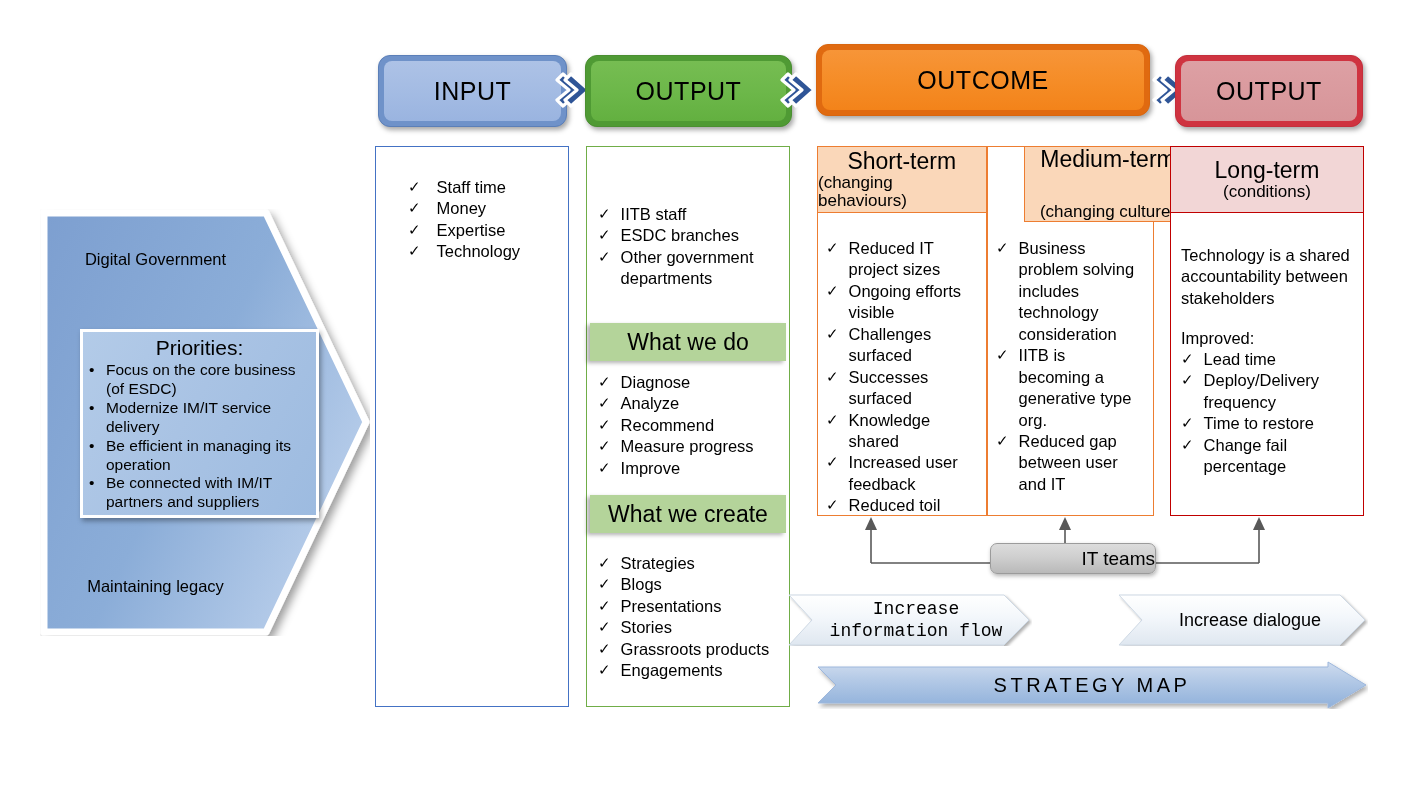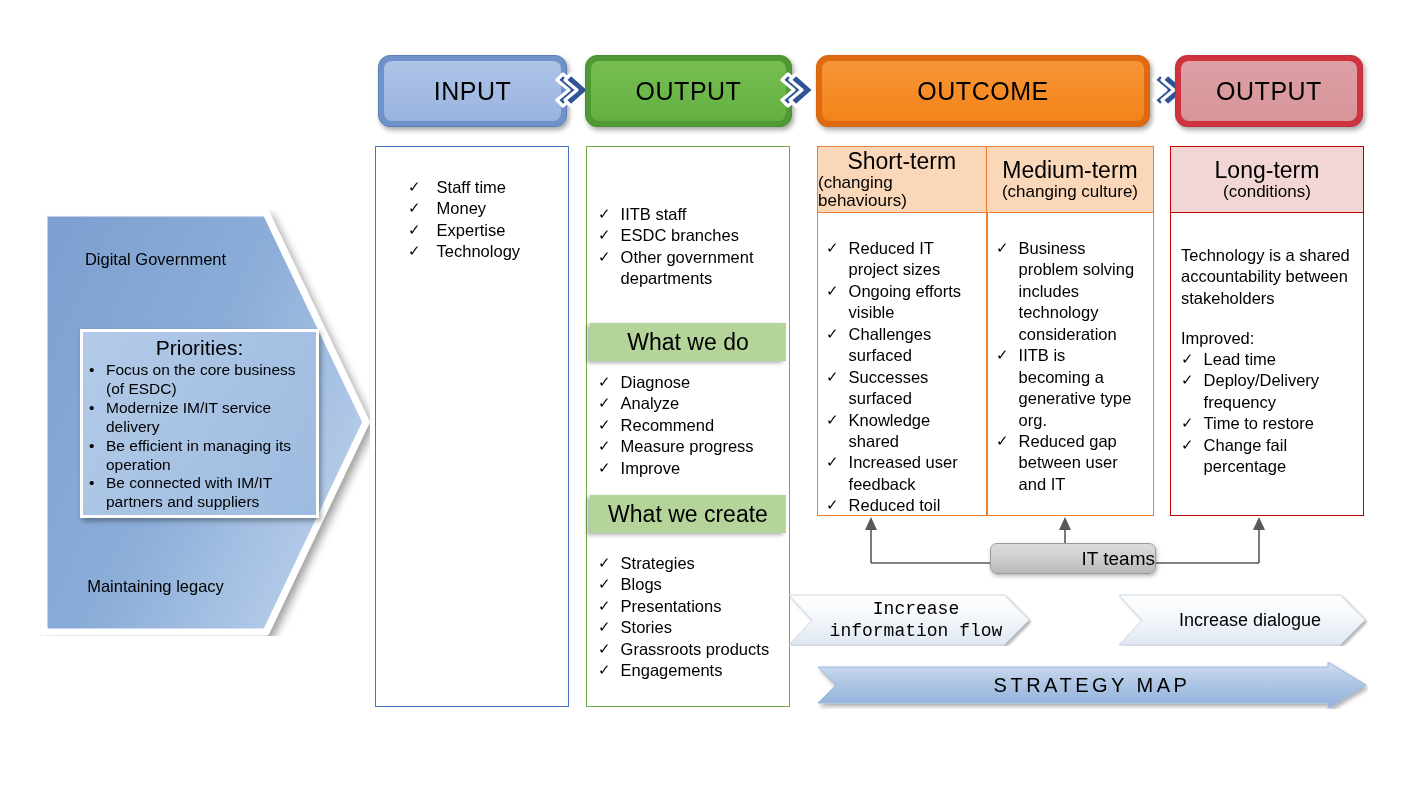--- a/index.html
+++ b/index.html
@@ -146,21 +146,21 @@
   <div class="banner b-output" style="left:585px;top:55px;width:207px;height:72px;">
     <div class="inner"></div>
     <span>OUTPUT</span>
   </div>
 
   <svg class="chev" style="left:780px;top:70px;" viewBox="0 0 34 40">
     <path d="M8 4 L26 20 L8 36 L2 30 L14 20 L2 10 Z" fill="#2f5597" stroke="#ffffff" stroke-width="3.2" stroke-linejoin="round"></path>
     <path d="M16 4 L34 20 L16 36 L10 30 L22 20 L10 10 Z" fill="#2f5597" stroke="#ffffff" stroke-width="3.2" stroke-linejoin="round"></path>
   </svg>
 
-  <div class="banner b-outcome" style="left:816px;top:55px;width:334px;height:72px;">
+  <div class="banner b-outcome" style="left:816px;top:44px;width:334px;height:72px;">
     <div class="inner"></div>
     <span>OUTCOME</span>
   </div>
 
   <svg class="chev" style="left:1152px;top:70px;" viewBox="0 0 34 40">
     <path d="M8 4 L26 20 L8 36 L2 30 L14 20 L2 10 Z" fill="#2f5597" stroke="#ffffff" stroke-width="3.2" stroke-linejoin="round"></path>
     <path d="M16 4 L34 20 L16 36 L10 30 L22 20 L10 10 Z" fill="#2f5597" stroke="#ffffff" stroke-width="3.2" stroke-linejoin="round"></path>
   </svg>
 
   <div class="banner b-impact" style="left:1175px;top:55px;width:188px;height:72px;">
@@ -306,21 +306,21 @@
       </li>
   </ul>
 
   <div class="col col-outcome" style="left:817px;top:146px;width:337px;height:370px;"></div>
   <div class="vdiv" style="left:986px;top:146px;height:370px;"></div>
 
   <div class="subhead sh-orange" style="left:817px;top:146px;width:169.5px;height:67px;">
     <span class="t1">Short-term</span>
     <span class="t2">(changing behaviours)</span>
   </div>
-  <div class="subhead sh-orange" style="left:986px;top:146px;width:168px;height:67px;">
+  <div class="subhead sh-orange" style="left:1024px;top:146px;width:168px;height:76px;justify-content:space-between;">
     <span class="t1">Medium-term</span>
     <span class="t2">(changing culture)</span>
   </div>
 
   <ul class="chk" style="position:absolute;left:826px;top:238px;width:152px;">
     <li>
         <span class="ck">✓</span>
         <span class="tx">Reduced IT project sizes</span>
       </li>
     <li>

